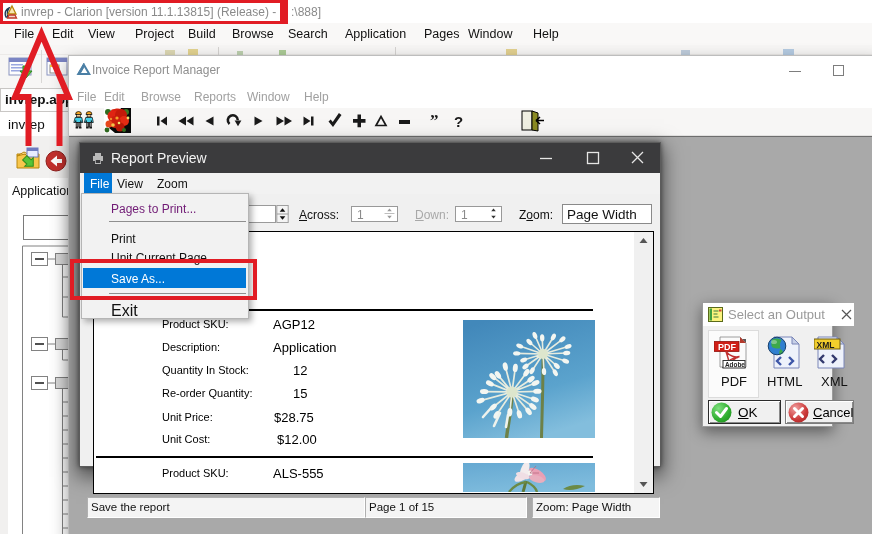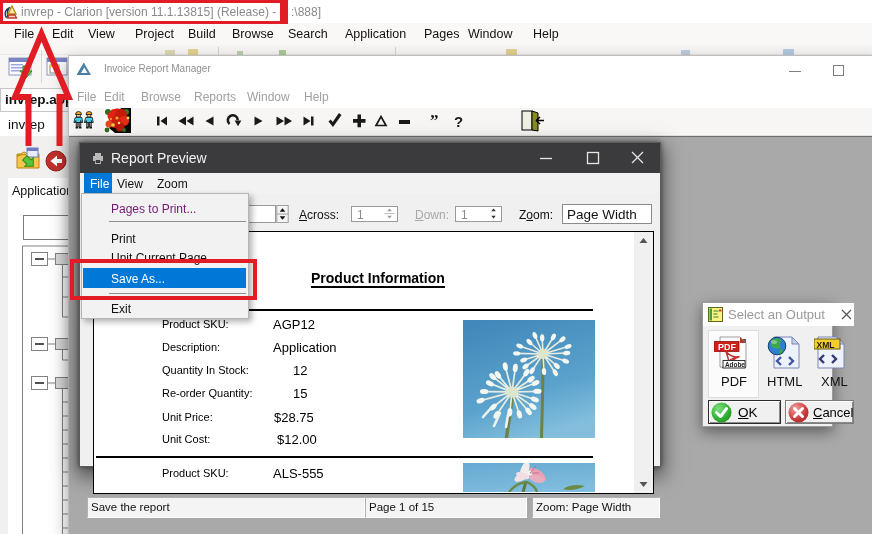--- a/index.html
+++ b/index.html
@@ -138,21 +138,21 @@
   </g>
 </svg>
 
 <div class="abs" style="left:68px;top:55px;width:812px;height:485px;background:#fff;
      border:1px solid #bdbdbd;box-shadow:0 7px 16px rgba(0,0,0,0.38);"></div>
 
 <svg class="abs" style="left:76px;top:62px;" width="16" height="15" viewBox="0 0 16 15">
   <path d="M8 1 L15 13 L1 13 Z M8 5 L11.5 11 L4.5 11 Z" fill="#4a7fa5" fill-rule="evenodd"></path>
   <path d="M8 1 L1 13 M8 5 L4.5 11" stroke="#4a7fa5" stroke-width="1"></path>
 </svg>
-<div class="abs nw" style="left:104px;top:63px;font-size:10px;color:#8f8f8f;">Invoice Report Manager</div>
+<div class="abs nw" style="left:92px;top:63px;font-size:12px;color:#8f8f8f;">Invoice Report Manager</div>
 <div class="abs" style="left:789px;top:71px;width:12px;height:1px;background:#7d7d7d;"></div>
 <div class="abs" style="left:833px;top:65px;width:11px;height:11px;border:1px solid #7d7d7d;box-sizing:border-box;"></div>
 
 <div class="abs nw" style="top:90px;left:0;font-size:12px;color:#a0a0a0;">
   <span class="abs" style="left:77px;">File</span>
   <span class="abs" style="left:104px;">Edit</span>
   <span class="abs" style="left:141px;">Browse</span>
   <span class="abs" style="left:194px;">Reports</span>
   <span class="abs" style="left:247px;">Window</span>
   <span class="abs" style="left:304px;">Help</span>
@@ -277,21 +277,20 @@
   <div class="abs nw" style="left:487px;top:64px;font-size:13.5px;color:#111;">Page Width</div>
 
   <div class="abs" style="left:13px;top:88px;width:561px;height:263px;background:#fff;border:1px solid #000;box-sizing:border-box;"></div>
 
   <div class="abs" style="left:554px;top:89px;width:19px;height:261px;background:#f0f0f0;"></div>
   <svg class="abs" style="left:554px;top:89px;" width="19" height="261" viewBox="0 0 19 261">
     <path d="M9.5 6 L13.5 11 H5.5 Z" fill="#555"></path>
     <path d="M9.5 255 L13.5 250 H5.5 Z" fill="#555"></path>
   </svg>
 
-  <div class="abs nw" style="left:231px;top:127px;font-size:14px;font-weight:bold;color:#000;border-bottom:2px solid #000;">Product Information</div>
   <div class="abs" style="left:16px;top:166px;width:497px;height:1.5px;background:#000;"></div>
   <div class="abs nw" style="left:82px;top:175px;font-size:11px;color:#000;">Product SKU:</div>
   <div class="abs nw" style="left:193px;top:174px;font-size:13px;color:#000;">AGP12</div>
   <div class="abs nw" style="left:82px;top:198px;font-size:11px;color:#000;">Description:</div>
   <div class="abs nw" style="left:193px;top:197px;font-size:13px;color:#000;">Application</div>
   <div class="abs nw" style="left:82px;top:221px;font-size:11px;color:#000;">Quantity In Stock:</div>
   <div class="abs nw" style="left:213px;top:220px;font-size:13px;color:#000;">12</div>
   <div class="abs nw" style="left:82px;top:244px;font-size:11px;color:#000;">Re-order Quantity:</div>
   <div class="abs nw" style="left:213px;top:243px;font-size:13px;color:#000;">15</div>
   <div class="abs nw" style="left:82px;top:268px;font-size:11px;color:#000;">Unit Price:</div>
@@ -390,21 +389,21 @@
 
 <div class="abs" style="left:81px;top:193px;width:168px;height:126px;background:#f2f2f2;
      border:1px solid #b5b5b5;box-sizing:border-box;box-shadow:3px 3px 6px rgba(0,0,0,0.3);"></div>
 <div class="abs nw" style="left:111px;top:202px;font-size:12px;color:#701a75;">Pages to Print...</div>
 <div class="abs" style="left:109px;top:221px;width:137px;height:1px;background:#8f8f8f;"></div>
 <div class="abs nw" style="left:111px;top:232px;font-size:12px;color:#111;">Print</div>
 <div class="abs nw" style="left:111px;top:251px;font-size:12px;color:#111;">Unit Current Page</div>
 <div class="abs" style="left:83px;top:268px;width:163px;height:20px;background:#0078d7;"></div>
 <div class="abs nw" style="left:111px;top:272px;font-size:12px;color:#fff;">Save As...</div>
 <div class="abs" style="left:109px;top:293px;width:137px;height:1px;background:#8f8f8f;"></div>
-<div class="abs nw" style="left:111px;top:302px;font-size:12px;color:#111;">Exit</div>
+<div class="abs nw" style="left:111px;top:302px;font-size:16px;color:#111;">Exit</div>
 
 <div class="abs" style="left:70px;top:259px;width:187px;height:41px;border:4px solid #e11c24;box-sizing:border-box;"></div>
 
 <div class="abs" style="left:702px;top:302px;width:131px;height:125px;background:#f0f0f0;
      border:1px solid #9b9b9b;box-sizing:border-box;box-shadow:0 5px 14px rgba(0,0,0,0.45);">
   <div class="abs" style="left:0;top:0;width:151px;height:23px;background:#fff;"></div>
   <svg class="abs" style="left:5px;top:4px;" width="15" height="15" viewBox="0 0 15 15">
     <rect x="0.5" y="0.5" width="14" height="14" fill="#fbf37e" stroke="#5a6a1a" stroke-width="1"></rect>
     <rect x="1.5" y="1.5" width="2.5" height="12" fill="#3f9e3f"></rect>
     <path d="M5.5 4 h5 M5.5 7 h4 M5.5 10 h5" stroke="#3c7c3c" stroke-width="1.2"></path>

